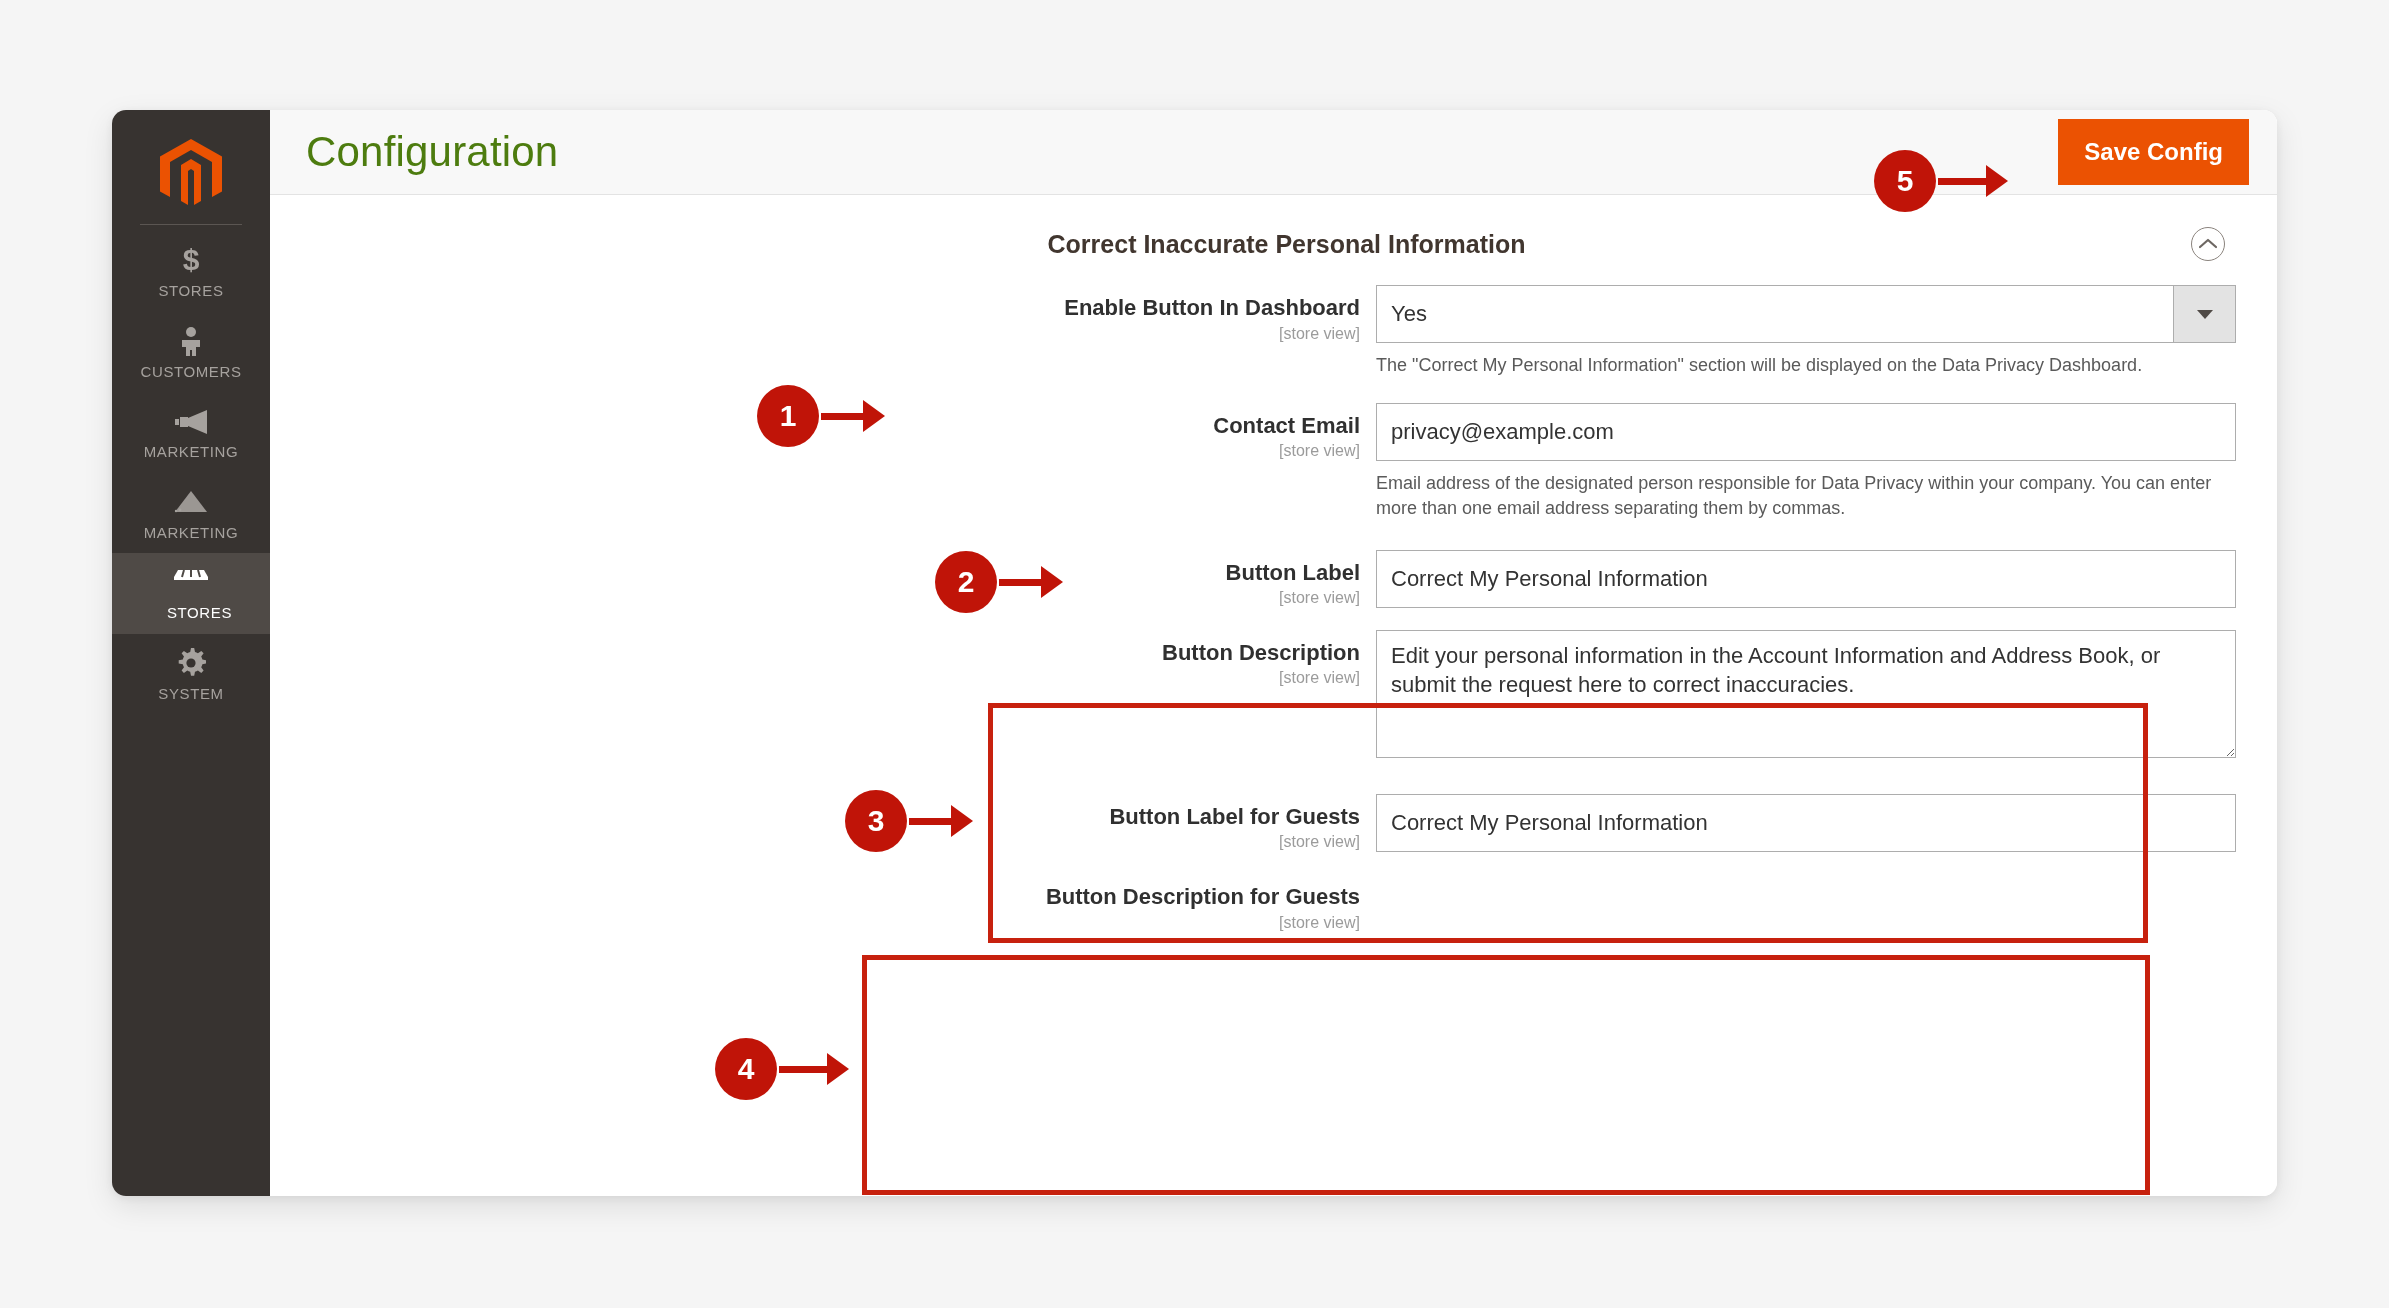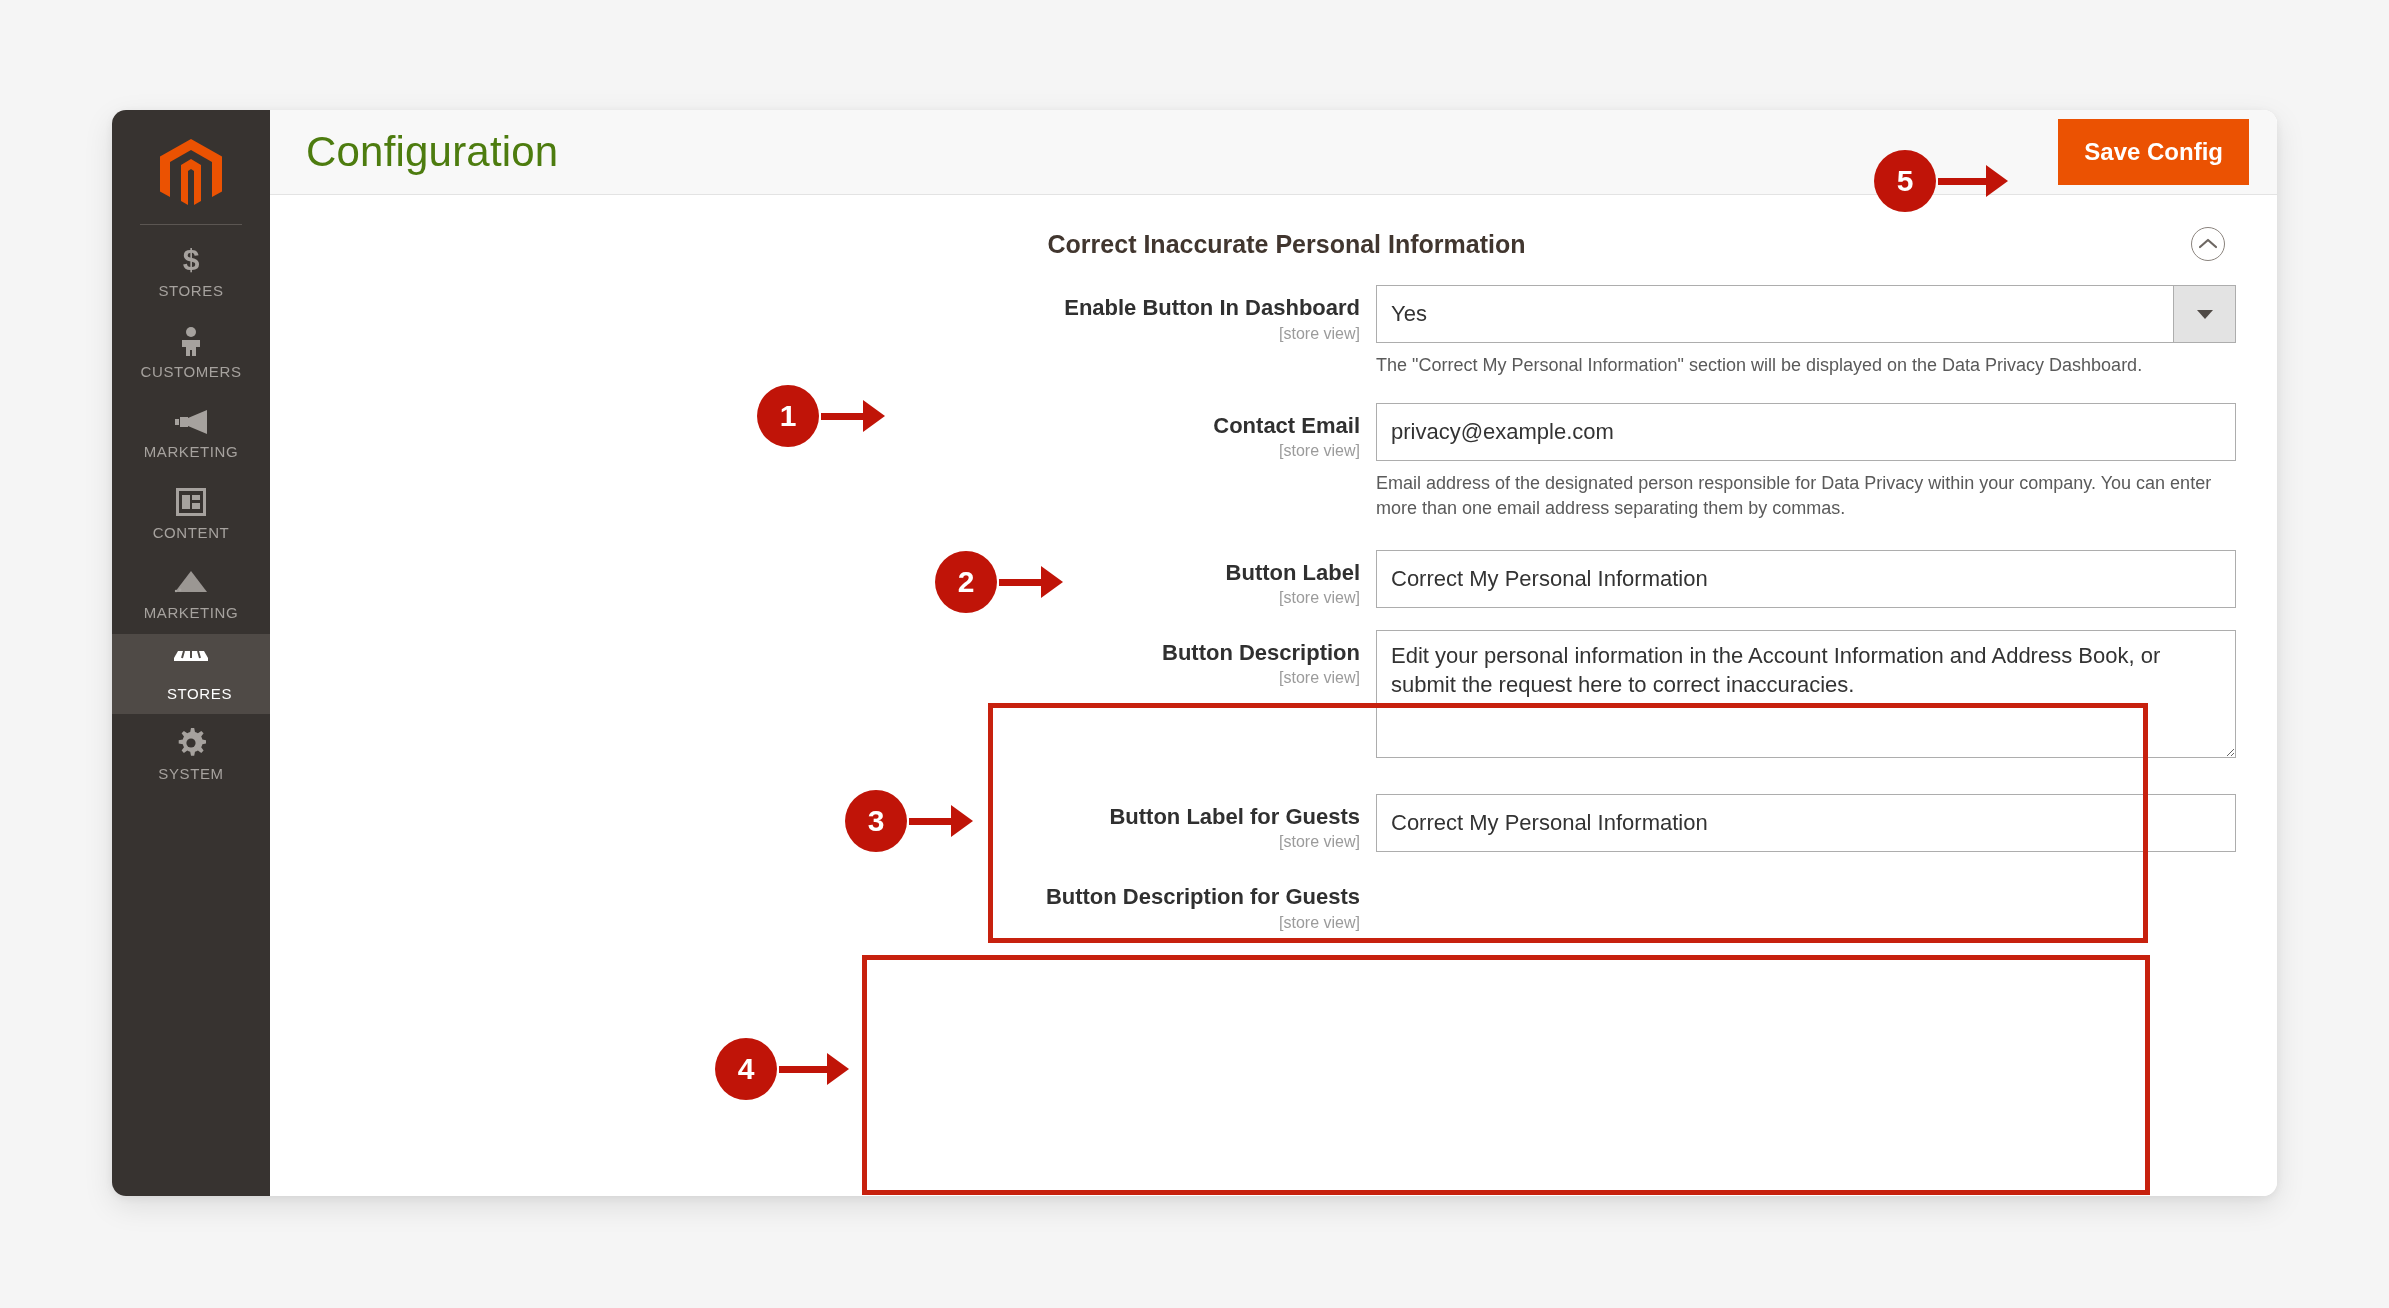--- a/index.html
+++ b/index.html
@@ -353,31 +353,20 @@
         <span class="nav-icon">
           <svg width="34" height="28" viewBox="0 0 34 28" aria-hidden="true">
             <path d="M33 3 L14 11 L14 19 L33 27 Z" fill="currentColor"></path>
             <rect x="6" y="10" width="8" height="10" fill="currentColor"></rect>
             <rect x="1" y="12" width="4" height="6" fill="currentColor"></rect>
           </svg>
         </span>
         <span class="nav-label">MARKETING</span>
       </div>
 
-      <div class="nav-item">
-        <span class="nav-icon">
-          <svg width="30" height="28" viewBox="0 0 30 28" aria-hidden="true">
-            <rect x="1.5" y="1.5" width="27" height="25" fill="none" stroke="currentColor" stroke-width="3"></rect>
-            <rect x="6" y="7" width="8" height="14" fill="currentColor"></rect>
-            <rect x="16" y="7" width="8" height="5" fill="currentColor"></rect>
-            <rect x="16" y="15" width="8" height="6" fill="currentColor"></rect>
-          </svg>
-        </span>
-        <span class="nav-label">CONTENT</span>
-      </div>
 
       <div class="nav-item">
         <span class="nav-icon">
           <svg width="36" height="24" viewBox="0 0 36 24" aria-hidden="true">
             <path d="M18 1 L34 22 L2 22 Z" fill="currentColor" opacity="0.9"></path>
             <circle cx="7" cy="20" r="1.4" fill="currentColor"></circle>
             <circle cx="3" cy="21" r="1.2" fill="currentColor"></circle>
           </svg>
         </span>
         <span class="nav-label">MARKETING</span>

